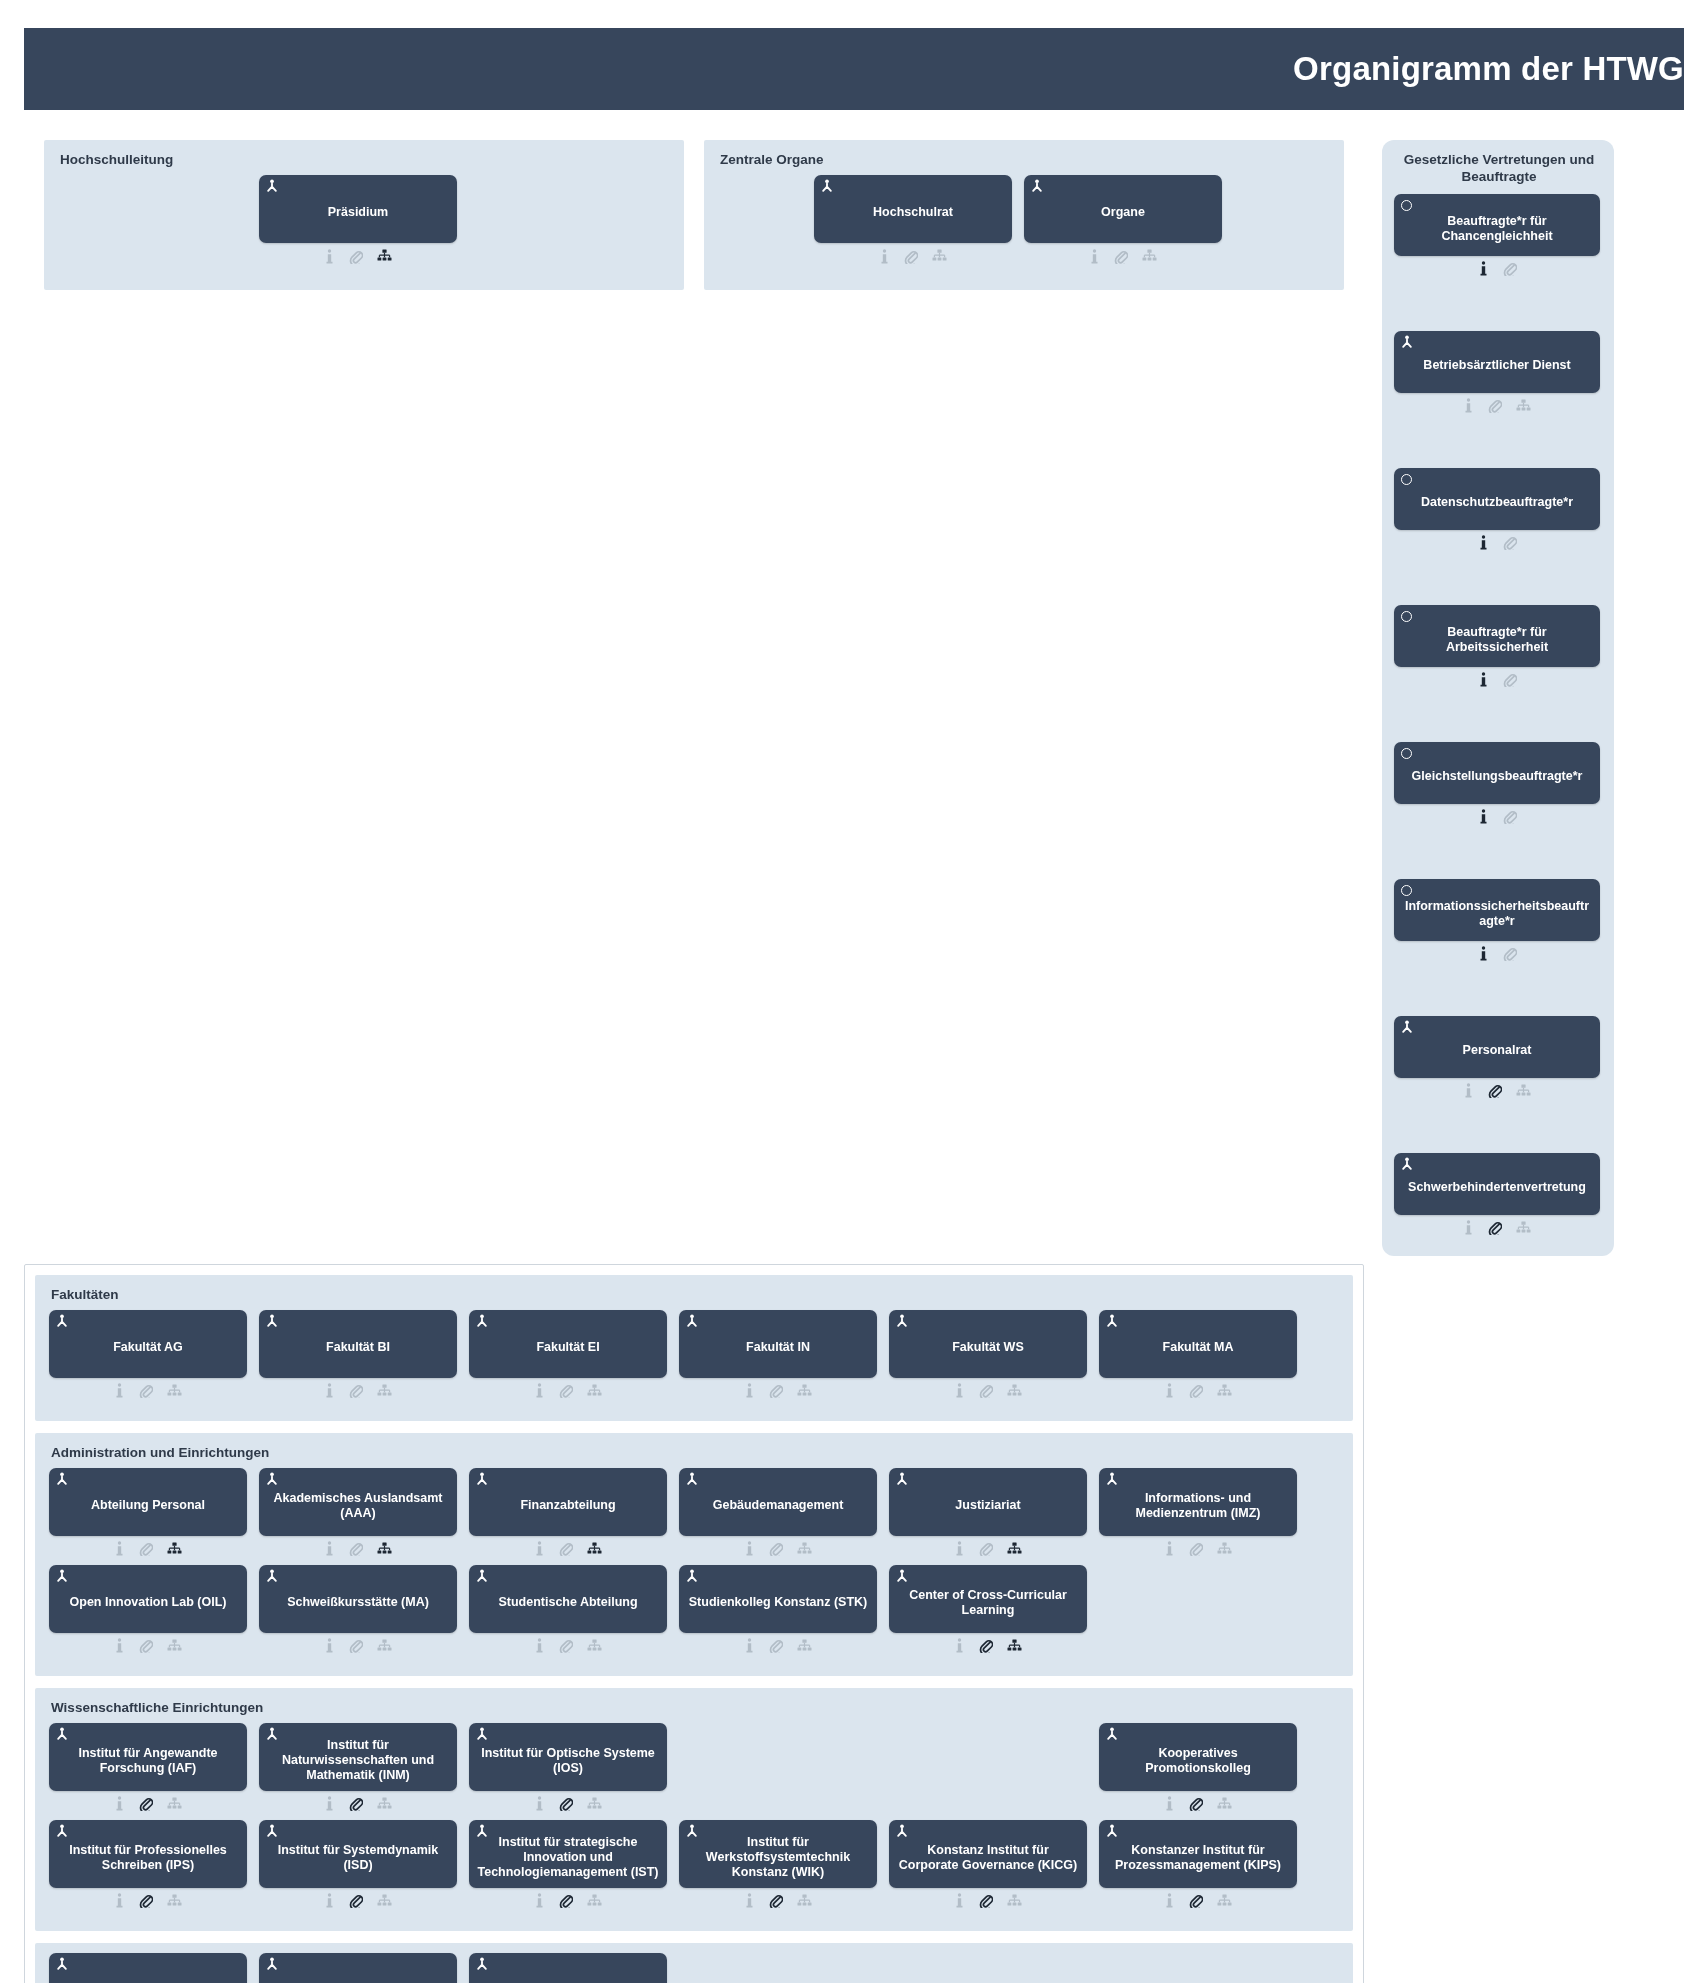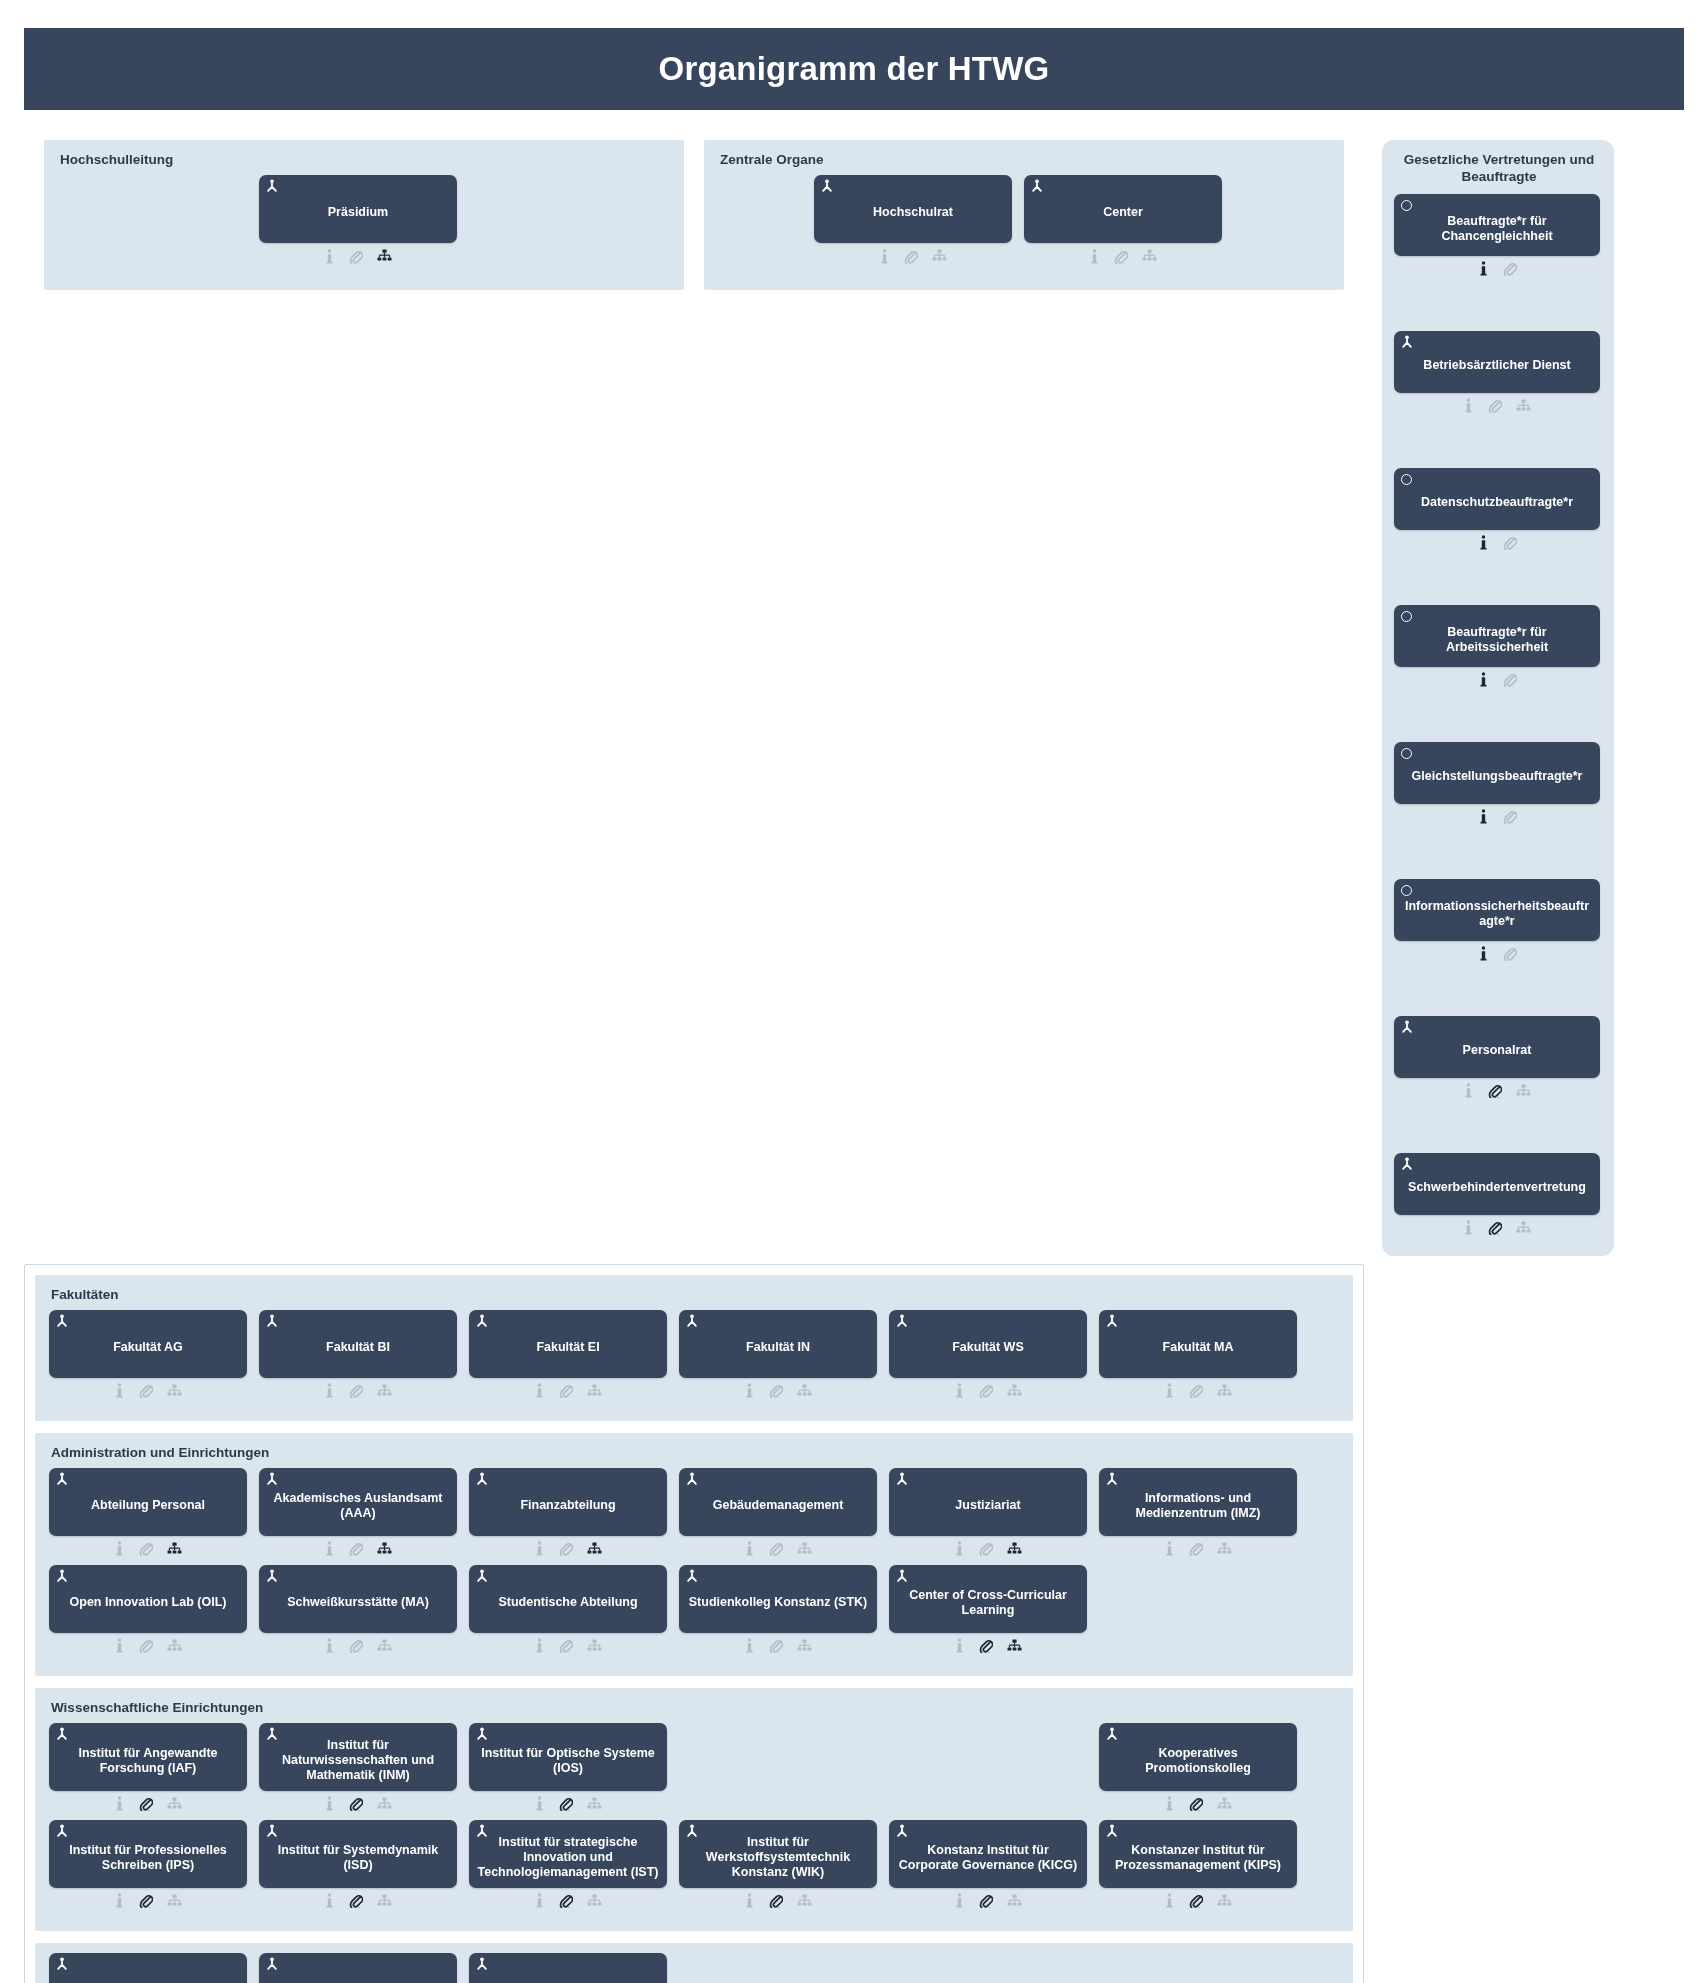--- a/index.html
+++ b/index.html
@@ -18,21 +18,21 @@
     position: relative;
   }
   
   .app-header {
     margin: 28px 24px 0 24px;
     height: 82px;
     background: #37465c;
     color: #ffffff;
     display: flex;
     align-items: center;
-    justify-content: center;
+    justify-content: flex-end;
   }
   .app-header h1 {
     margin: 0;
     font-size: 33px;
     font-weight: bold;
     letter-spacing: .2px;
   }
   
   .top-strip {
     display: flex;
@@ -238,21 +238,21 @@
                 </div>
               </div>
               <div class="node">
                 <div class="node-box">
                   <span class="corner-icon">
                     <svg viewBox="0 0 16 16" fill="currentColor" aria-hidden="true">
                       <circle cx="8" cy="2.6" r="2.1"></circle>
                       <path d="M8 5.2 L8 8.6 M8 8.6 L3.6 13.6 M8 8.6 L12.4 13.6" stroke="currentColor" stroke-width="2.1" stroke-linecap="round" fill="none"></path>
                     </svg>
                   </span>
-                  <div class="node-label">Center</div>
+                  <div class="node-label">Organe</div>
                 </div>
                 <div class="node-footer">
                   <span class="ficon dim">
                     <svg width="11" height="15" viewBox="0 0 11 15" fill="#55626f">
                       <circle cx="5.5" cy="2" r="1.7"></circle>
                       <path d="M3.8 5.2 h3.4 v7.6 h1.3 v1.6 H2.5 v-1.6 h1.3 z"></path>
                     </svg>
                   </span>
                   <span class="ficon dim">
                     <svg width="14" height="15" viewBox="0 0 14 15" fill="none" stroke="#55626f" stroke-width="1.7" stroke-linecap="round" stroke-linejoin="round">

